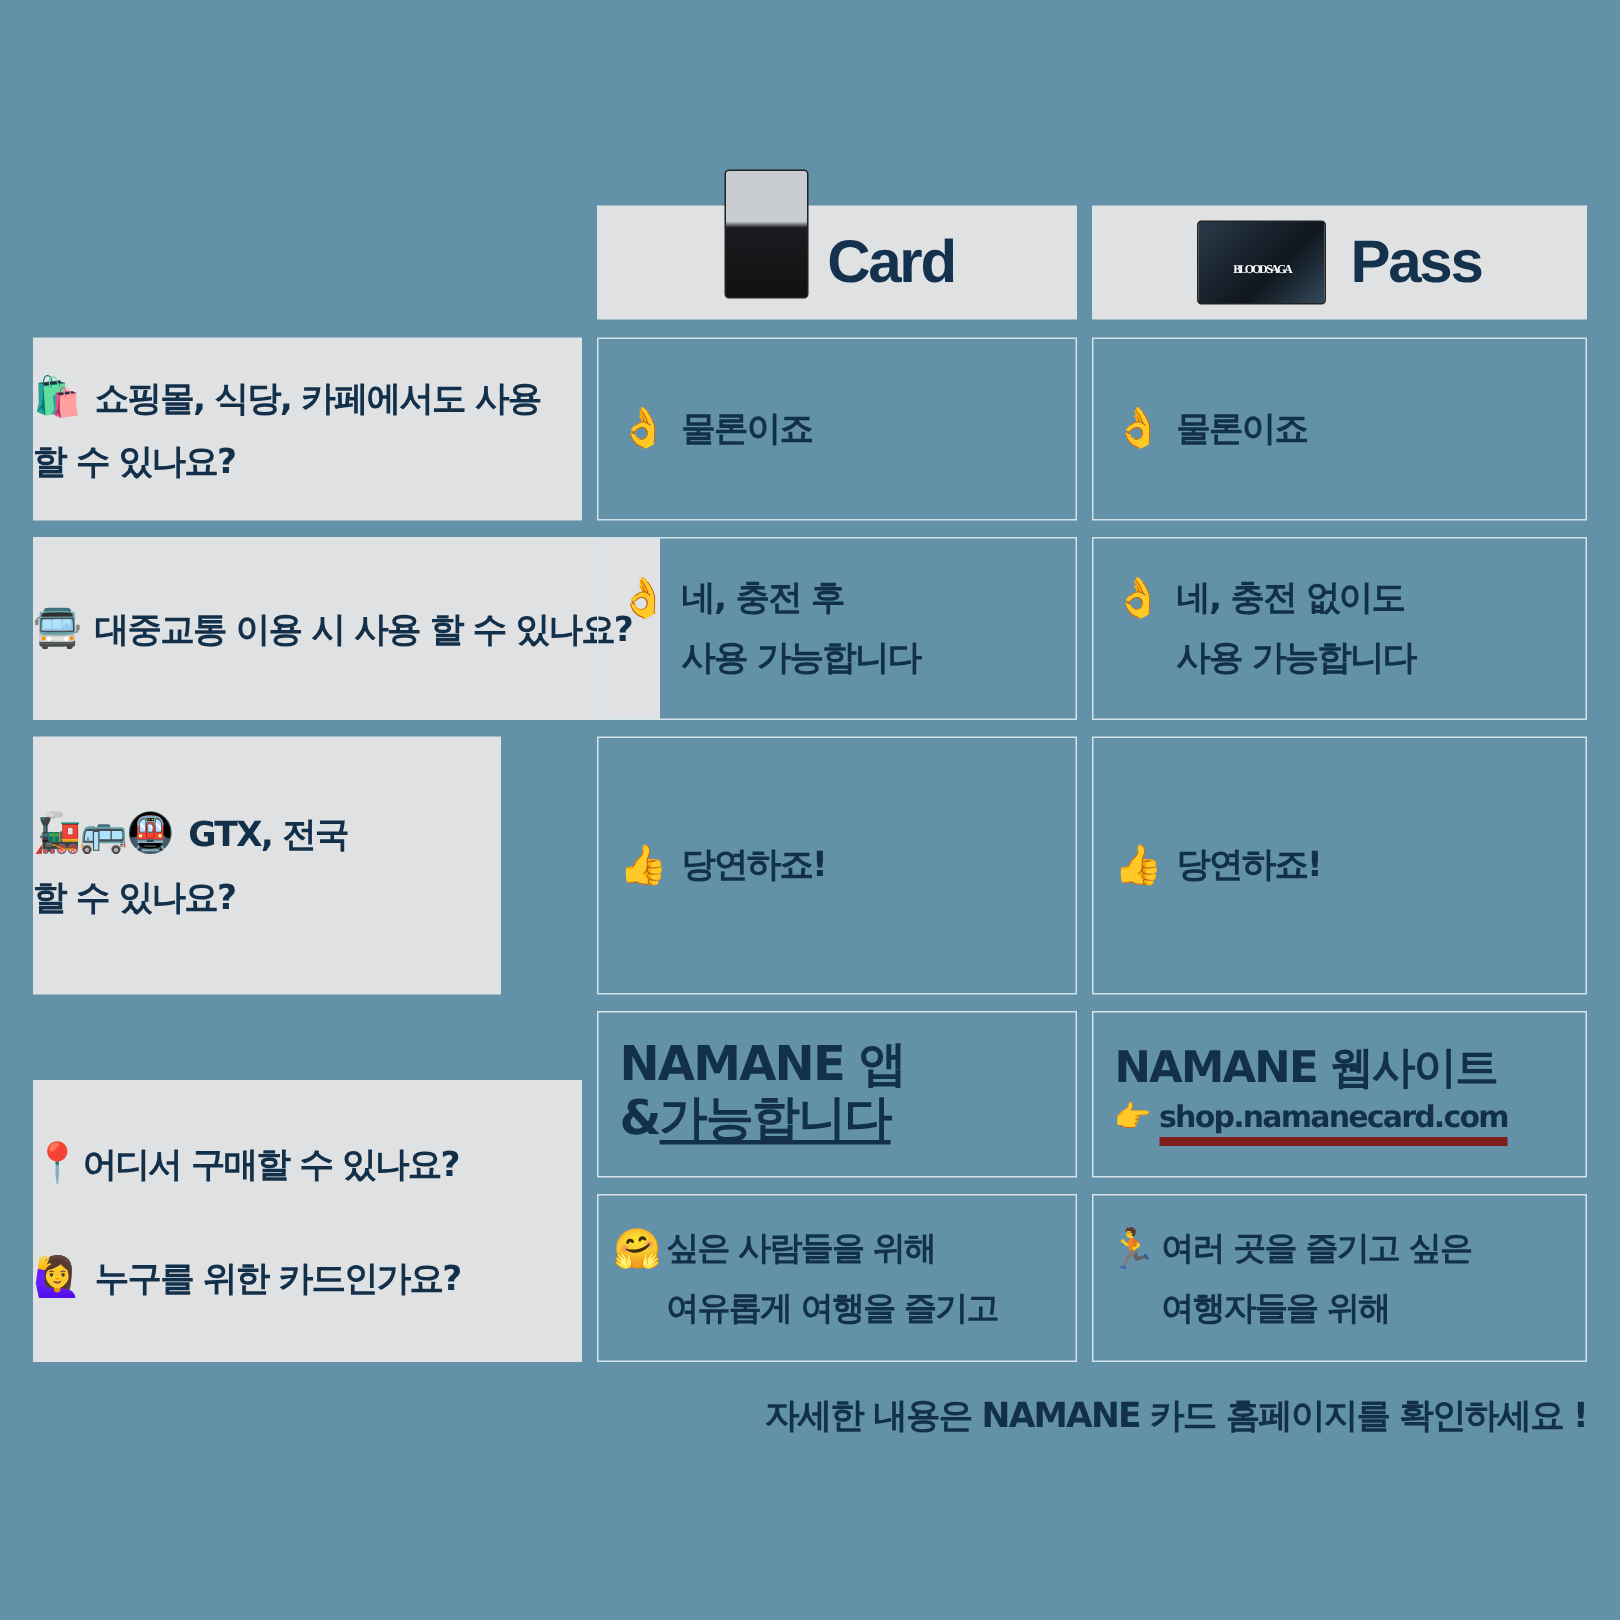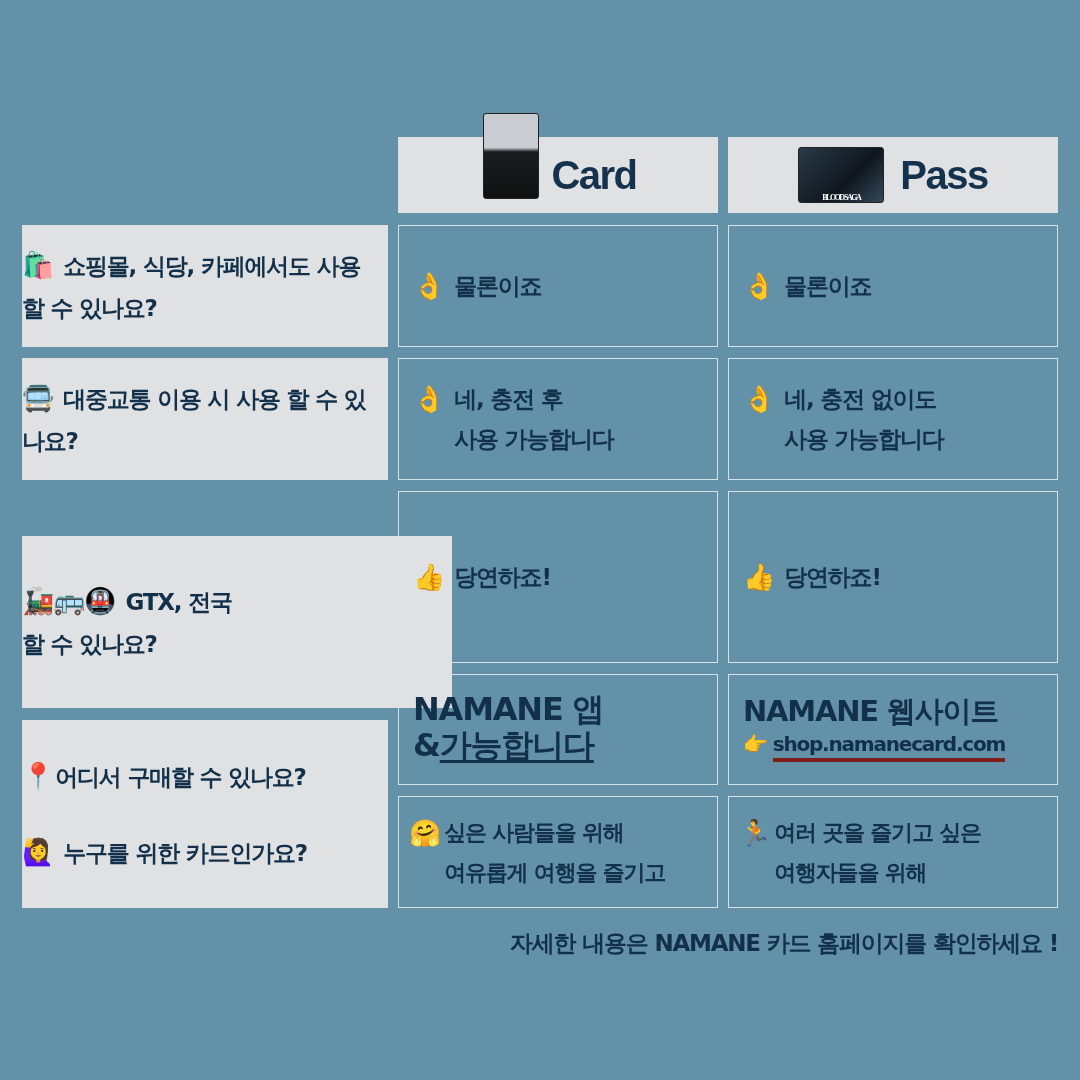--- a/index.html
+++ b/index.html
@@ -40,67 +40,67 @@
     border: 1px solid #222; position: absolute;
   }
   .pass-thumb {
     width: 84px; height: 54px; border-radius: 3px;
     background: linear-gradient(135deg,#2a3a48,#0f161e 60%,#34495a);
     border: 1px solid #222; position: relative; margin-right: 16px;
     display: flex; align-items: flex-end; justify-content: center;
     font-size: 8px; color: #fff; font-family: "Liberation Serif", serif;
   }
   .ul { text-decoration: underline; text-underline-offset: 4px; }
-  .url-line { border-bottom: 4px solid #7f1d1d; padding-bottom: 2px; }
+  .url-line { border-bottom: 6px solid #7f1d1d; padding-bottom: 2px; }
 </style>
 </head>
 <body>
 
 <div class="abs head-cell" style="left:398px;top:137px;width:320px;height:76px;">
   <div class="card-thumb" style="left:85px;top:-24px;"></div>
   <span style="margin-left:72px;">Card</span>
 </div>
 <div class="abs head-cell" style="left:728px;top:137px;width:330px;height:76px;">
   <div class="pass-thumb">
-      <span style="margin-bottom:0;">BLOOD SAGA</span>
+      <span style="margin-bottom:18px;">BLOOD SAGA</span>
     </div>
   <span>Pass</span>
 </div>
 
 <div class="abs q-cell" style="left:22px;top:225px;width:366px;height:122px;">
   <div><span class="emoji">🛍️</span><span>쇼핑몰, 식당, 카페에서도 사용할 수 있나요?</span></div>
 </div>
 <div class="abs a-cell" style="left:398px;top:225px;width:320px;height:122px;">
   <span class="emoji">👌</span>
     <span>물론이죠</span>
 </div>
 <div class="abs a-cell" style="left:728px;top:225px;width:330px;height:122px;">
   <span class="emoji">👌</span>
     <span>물론이죠</span>
 </div>
 
-<div class="abs q-cell" style="left:22px;top:358px;width:366px;height:122px;">
+<div class="abs q-cell" style="left:22px;top:358px;width:418px;height:122px;">
   <div><span class="emoji">🚍</span><span>대중교통 이용 시 사용 할 수 있나요?</span></div>
 </div>
 <div class="abs a-cell" style="left:398px;top:358px;width:320px;height:122px;align-items:flex-start;padding-top:20px;">
   <span class="emoji">👌</span>
   <div>
       <div>네, 충전 후</div>
       <div>사용 가능합니다</div>
     </div>
 </div>
 <div class="abs a-cell" style="left:728px;top:358px;width:330px;height:122px;align-items:flex-start;padding-top:20px;">
   <span class="emoji">👌</span>
   <div>
       <div>네, 충전 없이도</div>
       <div>사용 가능합니다</div>
     </div>
 </div>
 
-<div class="abs q-cell" style="left:22px;top:491px;width:430px;height:172px;margin-top:45px;">
+<div class="abs q-cell" style="left:22px;top:491px;width:312px;height:172px;">
   <div>
     <div><span class="emoji">🚂🚌🚇</span><span>GTX, 전국</span></div>
     <div>할 수 있나요?</div>
   </div>
 </div>
 <div class="abs a-cell" style="left:398px;top:491px;width:320px;height:172px;">
   <span class="emoji">👍</span>
     <span>당연하죠!</span>
 </div>
 <div class="abs a-cell" style="left:728px;top:491px;width:330px;height:172px;">

